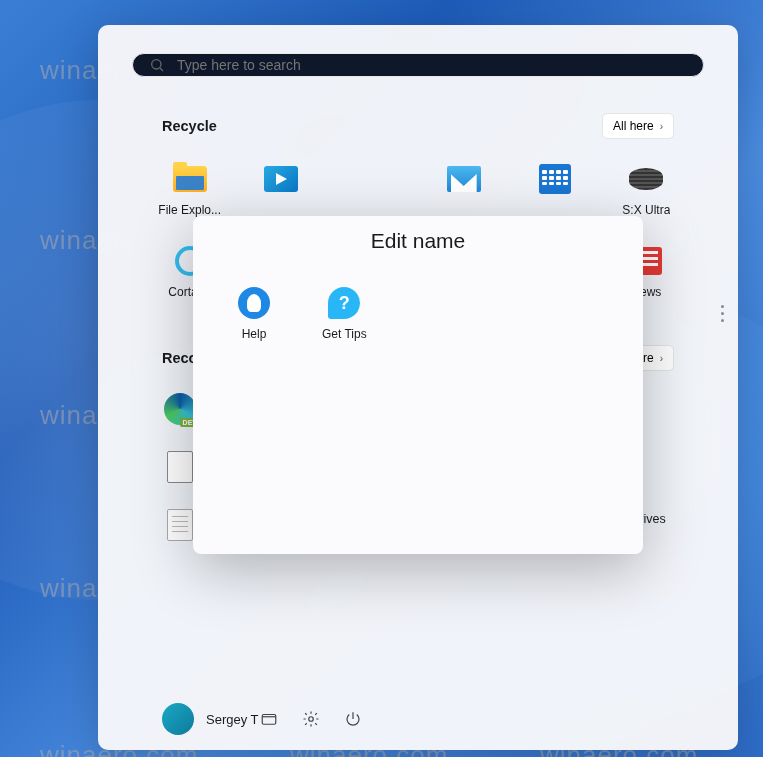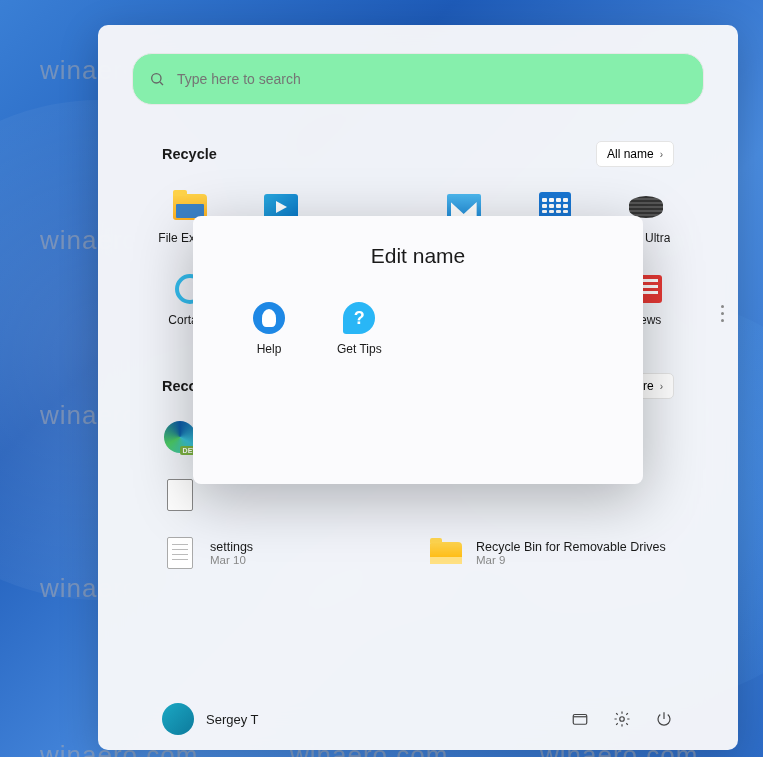--- a/index.html
+++ b/index.html
@@ -16,22 +16,22 @@
       position: absolute; left: 98px; top: 25px;
       width: 640px; height: 725px;
       background: rgba(248,248,250,0.96);
       border-radius: 10px;
       box-shadow: 0 10px 40px rgba(0,0,0,0.2);
       backdrop-filter: blur(20px);
       display: flex; flex-direction: column;
     }
     
     .search-box {
-      margin: 28px 34px 0 34px; height: 52px;
-      background: #86efac; border: 1px solid #e8e8e8; border-radius: 20px;
+      margin: 28px 34px 0 34px; height: 24px;
+      background: #0f172a; border: 1px solid #e8e8e8; border-radius: 20px;
       display: flex; align-items: center; padding: 0 16px;
     }
     .search-box svg { width: 16px; height: 16px; stroke: #666; }
     .search-input { border: none; outline: none; margin-left: 12px; font-size: 14px; color: #666; flex: 1; background: transparent; }
 
     .section-header {
       display: flex; justify-content: space-between; align-items: center;
       padding: 0 64px; margin-top: 36px;
     }
     .section-title { font-size: 14.5px; font-weight: 600; color: #1a1a1a; }
@@ -51,35 +51,35 @@
     .app-label { font-size: 12px; color: #1a1a1a; margin-top: 6px; text-align: center; white-space: nowrap; overflow: hidden; max-width: 76px; text-overflow: clip; }
     .recent-list { margin-top: 18px; display: grid; grid-template-columns: 1fr 1fr; column-gap: 20px; row-gap: 22px; padding: 0 0px; }
     .recent-item { display: flex; align-items: center; gap: 14px; cursor: pointer; padding: 2px; border-radius: 4px; }
     .recent-icon { width: 32px; height: 32px; display: flex; align-items: center; justify-content: center; }
     .recent-text { display: flex; flex-direction: column; }
     .recent-name { font-size: 12.5px; color: #1a1a1a; }
     .recent-date { font-size: 11.5px; color: #888; }
 
     .footer {
       margin-top: auto; height: 62px;
-      display: flex; justify-content: space-between; align-items: center;
+      display: flex; align-items: center;
       padding: 0 64px;
     }
     .user { display: flex; align-items: center; gap: 12px; cursor: pointer; }
     .avatar { width: 32px; height: 32px; border-radius: 50%; background: linear-gradient(135deg, #1ba8c4, #0d7a9c); }
     .username { font-size: 13px; color: #1a1a1a; }
     .footer-icons { display: flex; gap: 22px; }
     .footer-icon { width: 20px; height: 20px; cursor: pointer; color: #444; display:flex; align-items:center; justify-content:center; }
 
     .folder-popup {
       position: absolute; left: 193px; top: 216px;
-      width: 450px; height: 268px;
+      width: 450px; height: 338px;
       background: #fbfbfd; border-radius: 8px;
       box-shadow: 0 15px 60px rgba(0,0,0,0.28);
-      padding: 28px;
+      padding: 13px;
     }
     .folder-title { text-align: center; font-size: 21px; font-weight: 400; color: #1a1a1a; }
     .folder-apps { display: flex; gap: 42px; margin-top: 28px; justify-content: flex-start; padding-left: 26px; }
     .folder-apps .app-label { max-width: 80px; }
 
     .pagination-dots { position: absolute; right: 14px; top: 280px; display: flex; flex-direction: column; gap: 4px; }
     .dot { width: 3px; height: 3px; background: #888; border-radius: 50%; }
 
     
     .ic-folder { background: linear-gradient(#ffd349, #ffb020); width: 34px; height: 26px; border-radius: 2px 4px 3px 3px; position: relative; }
@@ -140,21 +140,21 @@
     <svg viewBox="0 0 24 24" fill="none" stroke="currentColor" stroke-width="2">
         <circle cx="11" cy="11" r="7"></circle>
         <line x1="21" y1="21" x2="16.5" y2="16.5"></line>
       </svg>
     <input class="search-input" placeholder="Type here to search" style="">
   </div>
 
   <div class="section-header">
     <div class="section-title">Recycle</div>
     <button class="all-btn">
-      <span>All name</span>
+      <span>All here</span>
       <span class="chev">›</span>
     </button>
   </div>
 
   <div class="pinned-grid">
     <div class="app-tile">
         <div class="app-icon">
           <div class="ic-folder"></div>
         </div>
         <div class="app-label">File Explo...</div>

